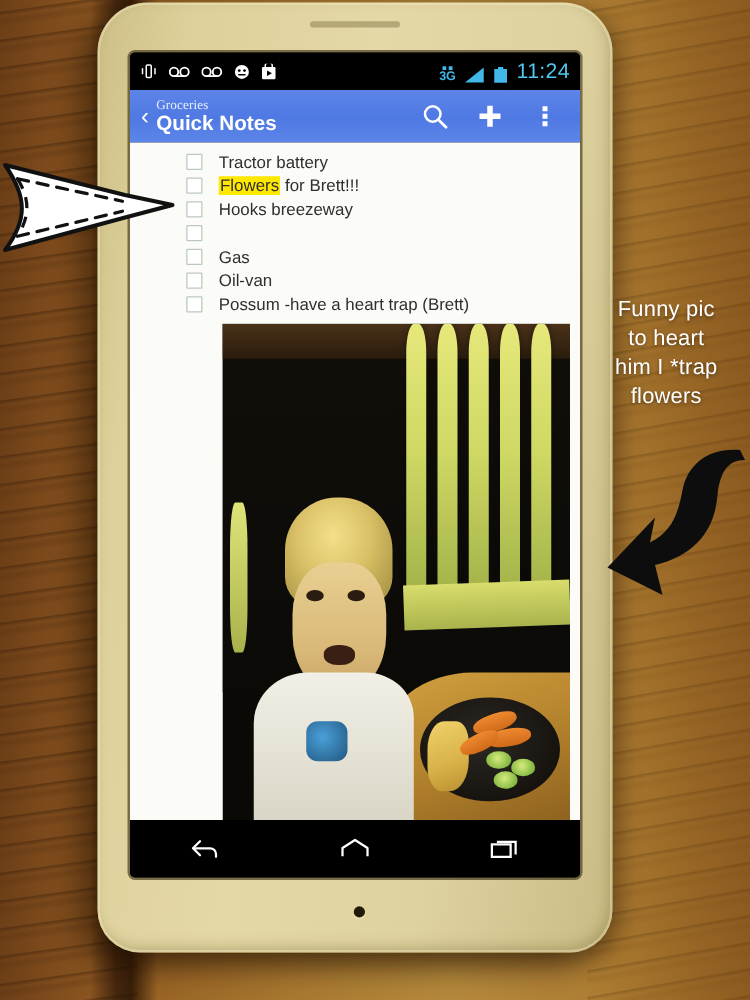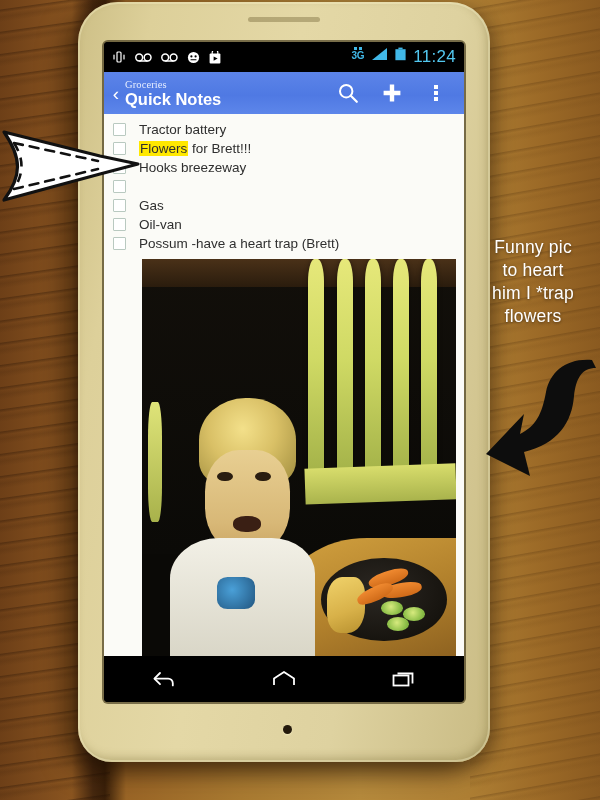--- a/index.html
+++ b/index.html
@@ -66,21 +66,21 @@
     box-shadow:0 0 0 2px rgba(50,40,14,.6);
     overflow:hidden;
   }
 
   
   #statusbar {
     height:30px; background:#000; display:flex; align-items:center;
     padding:0 8px; color:#fff;
   }
   #sb-left { display:flex; align-items:center; gap:9px; flex:1; }
-  #sb-right { display:flex; align-items:flex-start; gap:6px; }
+  #sb-right { display:flex; align-items:flex-end; gap:6px; }
   .sb-ico { display:block; }
   #sb-3g {
     font-size:10px; font-weight:bold; color:#41b8e8;
     letter-spacing:-.3px; line-height:1;
   }
   #sb-3g-wrap { display:flex; flex-direction:column; align-items:center; gap:1px;}
   #sb-3g-arrows { display:flex; gap:2px; }
   .arrow-dot { width:3px; height:3px; background:#41b8e8; }
   #sb-clock { font-size:17px; color:#52c7ef; letter-spacing:.3px; }
 
@@ -93,21 +93,21 @@
   #titles { margin-left:1px; flex:1; }
   #subtitle { color:#e7eeff; font-size:10.5px; line-height:12px; letter-spacing:.1px;font-family:Liberation Serif, serif; }
   #title { color:#fff; font-size:16.5px; font-weight:bold; line-height:17px; }
   .appbar-action { width:44px; display:flex; justify-content:center; align-items:center; }
   #overflow-dots { display:flex; flex-direction:column; gap:2.5px; }
   #overflow-dots span { width:3.5px; height:3.5px; background:#fff; }
 
   
   #note {
     background:#fbfbf7; height:calc(100% - 30px - 42px - 46px);
-    overflow:hidden; position:relative;
+    overflow:hidden; position:relative;padding-left:36px;
   }
   #checklist { padding:6px 0 0 0; }
   .row { display:flex; align-items:center; height:19px; padding-left:9px; }
   .cbox {
     width:13px; height:13px; border:1.6px solid #b9c9c0;
     background:#fff; border-radius:1px; flex:none;
   }
   .row-text {
     margin-left:13px; font-size:13.5px; color:#2f2f2f;
     white-space:nowrap; line-height:15px;

